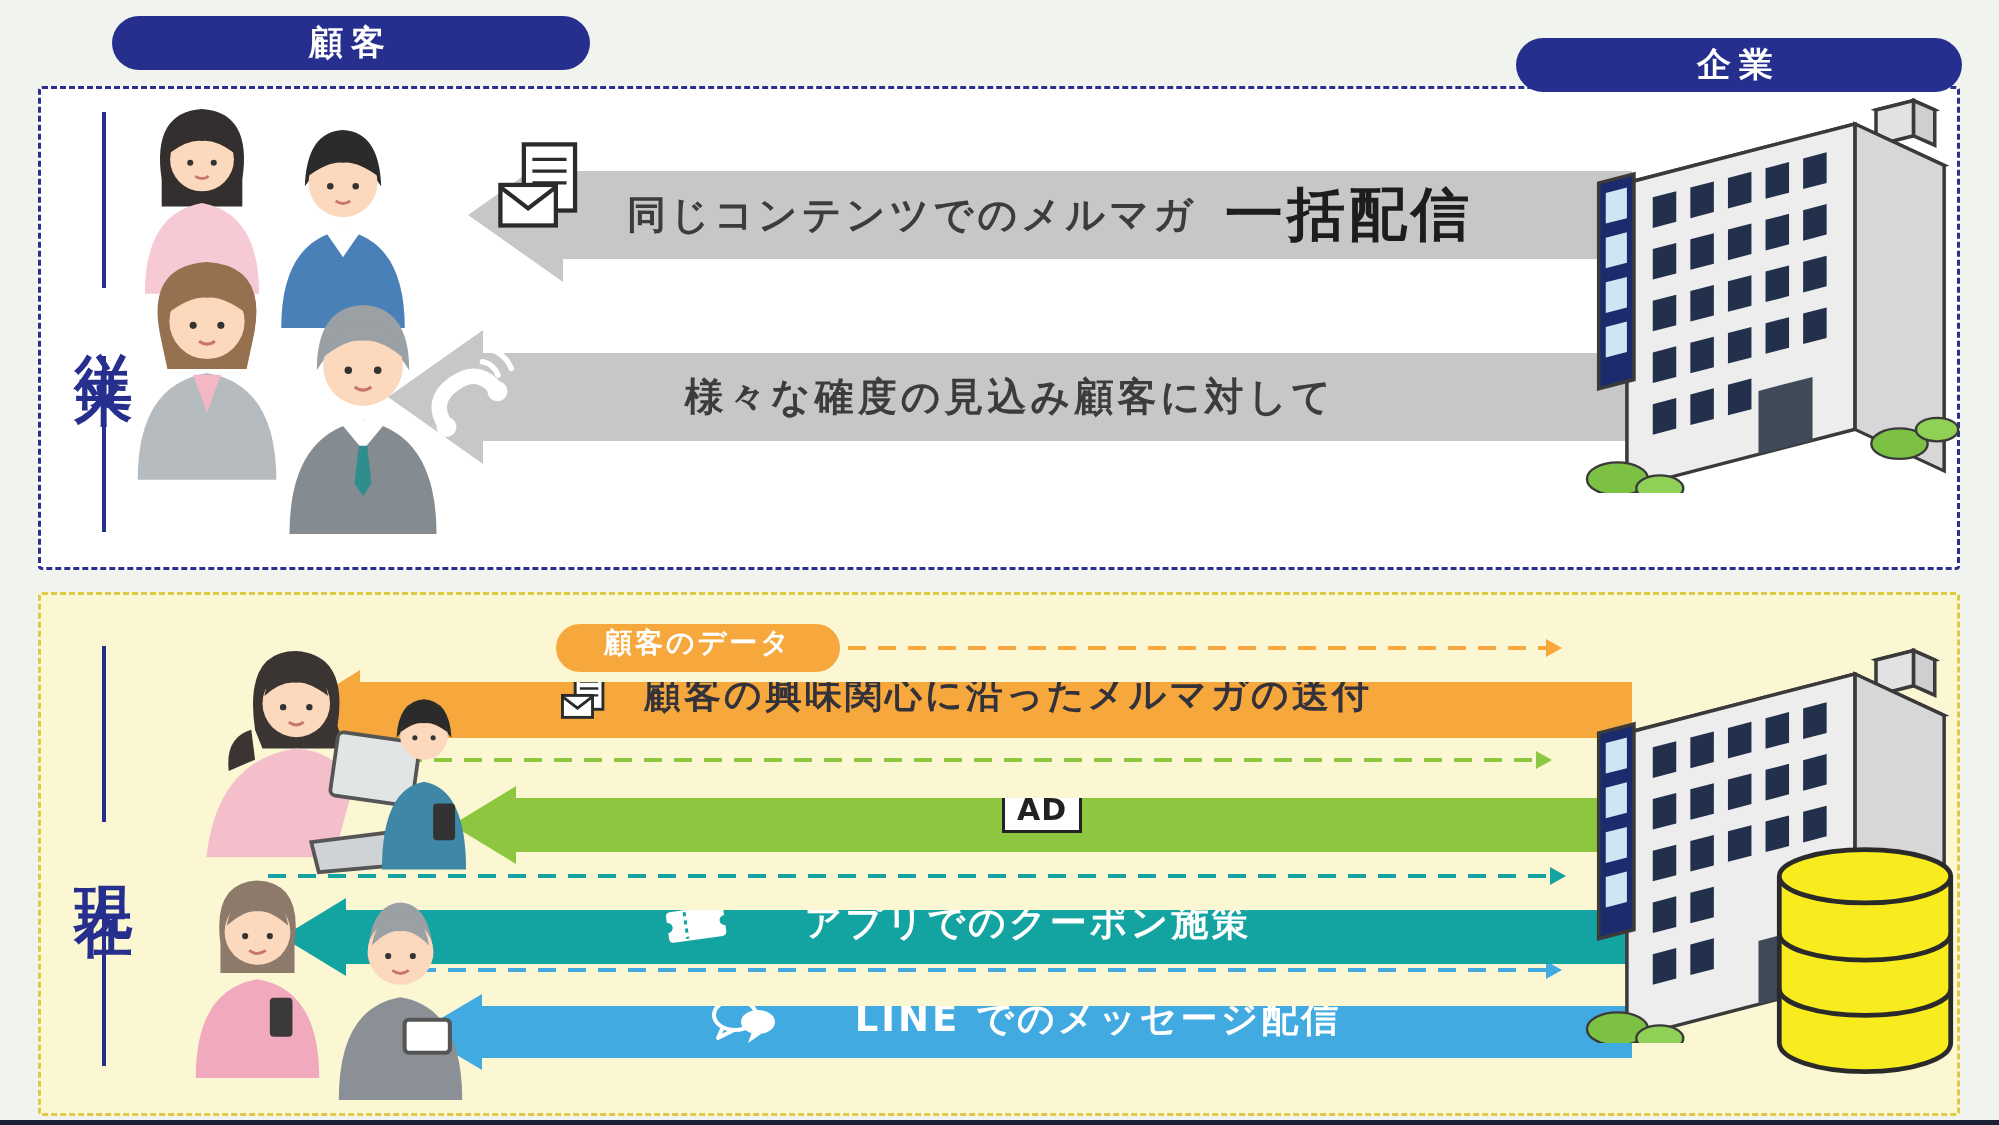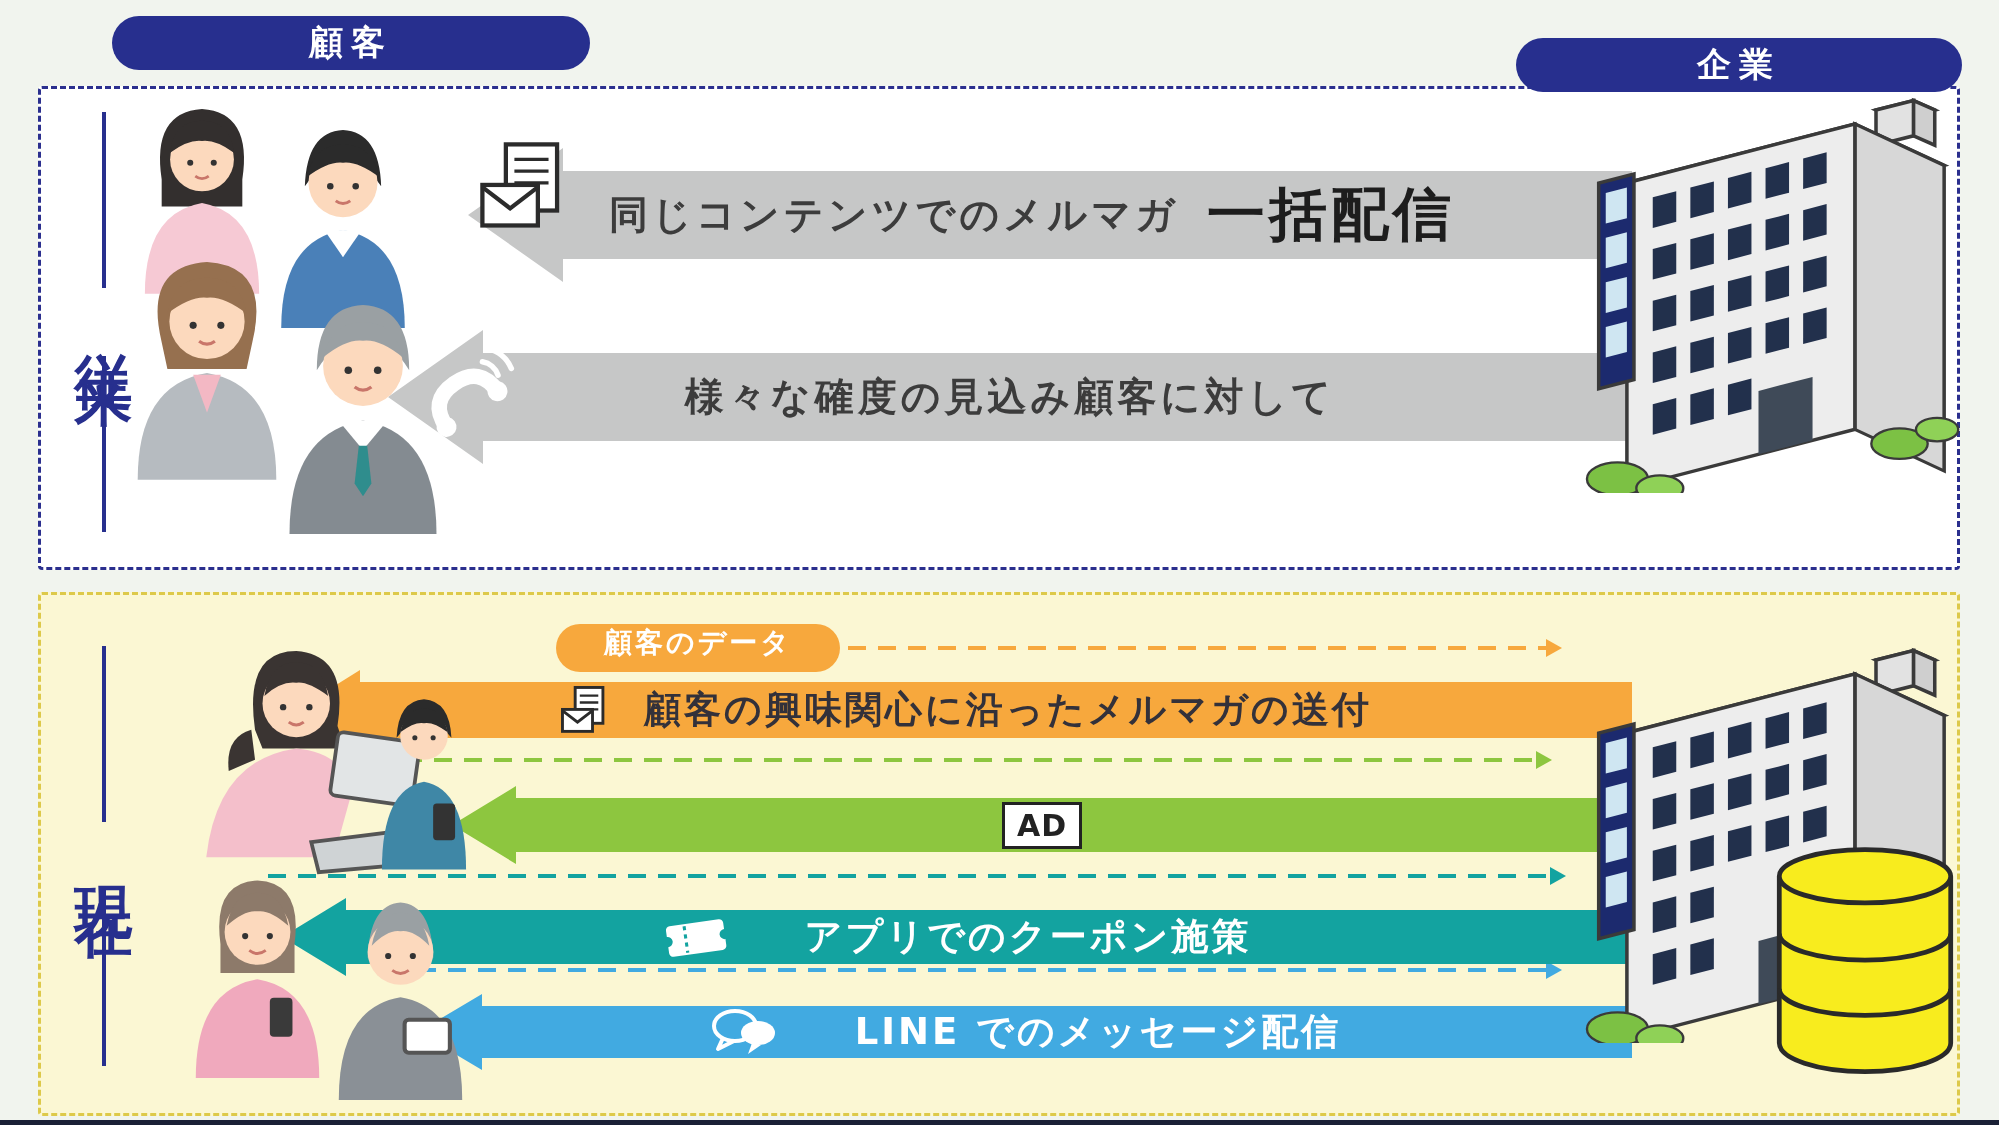--- a/index.html
+++ b/index.html
@@ -42,21 +42,21 @@
     clip-path:polygon(0 50%,95px 0,95px 23px,100% 23px,100% calc(100% - 23px),95px calc(100% - 23px),95px 100%);
   }
   .gray-overlay{
     position:absolute;display:flex;align-items:center;justify-content:center;z-index:3;
   }
   .gtext{font-size:39px;font-weight:700;color:#3c3c3c;letter-spacing:4px;white-space:nowrap;}
   .gem{font-size:58px;font-weight:900;color:#1d1d1d;letter-spacing:4px;margin-left:16px;white-space:nowrap;}
   .ovl-icon{position:absolute;}
   
   .carrow{
-    position:absolute;display:flex;align-items:center;justify-content:center;gap:30px;z-index:2;
+    position:absolute;display:flex;align-items:flex-start;justify-content:center;gap:30px;z-index:2;
     clip-path:polygon(0 50%,64px 0,64px 12px,100% 12px,100% calc(100% - 12px),64px calc(100% - 12px),64px 100%);
   }
   .clabel{font-size:37px;font-weight:800;letter-spacing:3px;white-space:nowrap;}
   .dark-label{color:#33313a;}
   .light-label{color:#ffffff;margin-left:46px;}
   
   .dasharrow{position:absolute;display:flex;align-items:center;z-index:2;height:20px;}
   .dashes{flex:1;height:4px;background:repeating-linear-gradient(90deg,var(--c) 0 18px,transparent 18px 30px);}
   .dhead{width:0;height:0;border-left:16px solid var(--c);border-top:9px solid transparent;border-bottom:9px solid transparent;}
   
@@ -133,21 +133,21 @@
     <path d="M31 36 Q35 19 50 19 Q65 19 69 36 Q58 27 50 28 Q42 27 31 36" fill="#9aa0a3"></path>
     <circle cx="43" cy="42" r="1.8" fill="#333"></circle>
       <circle cx="57" cy="42" r="1.8" fill="#333"></circle>
     <path d="M46 50 Q50 53 54 50" stroke="#c9766a" stroke-width="1.6" fill="none"></path>
     <path d="M15 120 Q15 72 50 66 Q85 72 85 120 Z" fill="#848b91"></path>
     <path d="M40 68 L50 80 L60 68 Q55 66 50 66 Q45 66 40 68" fill="#fff"></path>
     <path d="M48 78 L52 78 L54 96 L50 102 L46 96 Z" fill="#2f8d8d"></path>
   </svg>
 
   <div class="gray-arrow" style="left:468px;top:148px;width:1164px;height:134px;"></div>
-  <div class="gray-overlay" style="left:450px;top:148px;width:1164px;height:134px;gap:12px;">
+  <div class="gray-overlay" style="left:468px;top:148px;width:1164px;height:134px;gap:12px;">
     <svg class="ovl-icon" style="left:26px;top:-10px;width:96px;height:96px;" viewBox="0 0 90 90">
       <rect x="28" y="6" width="48" height="62" fill="#fff" stroke="#2b2b2b" stroke-width="4"></rect>
       <line x1="36" y1="20" x2="68" y2="20" stroke="#2b2b2b" stroke-width="3"></line>
       <line x1="36" y1="31" x2="68" y2="31" stroke="#2b2b2b" stroke-width="3"></line>
       <line x1="36" y1="42" x2="68" y2="42" stroke="#2b2b2b" stroke-width="3"></line>
       <rect x="6" y="44" width="52" height="38" fill="#fff" stroke="#2b2b2b" stroke-width="4"></rect>
       <path d="M6 46 L32 66 L58 46" fill="none" stroke="#2b2b2b" stroke-width="4"></path>
     </svg>
     <span class="gtext">同じコンテンツでのメルマガ</span>
     <span class="gem">一括配信</span>

